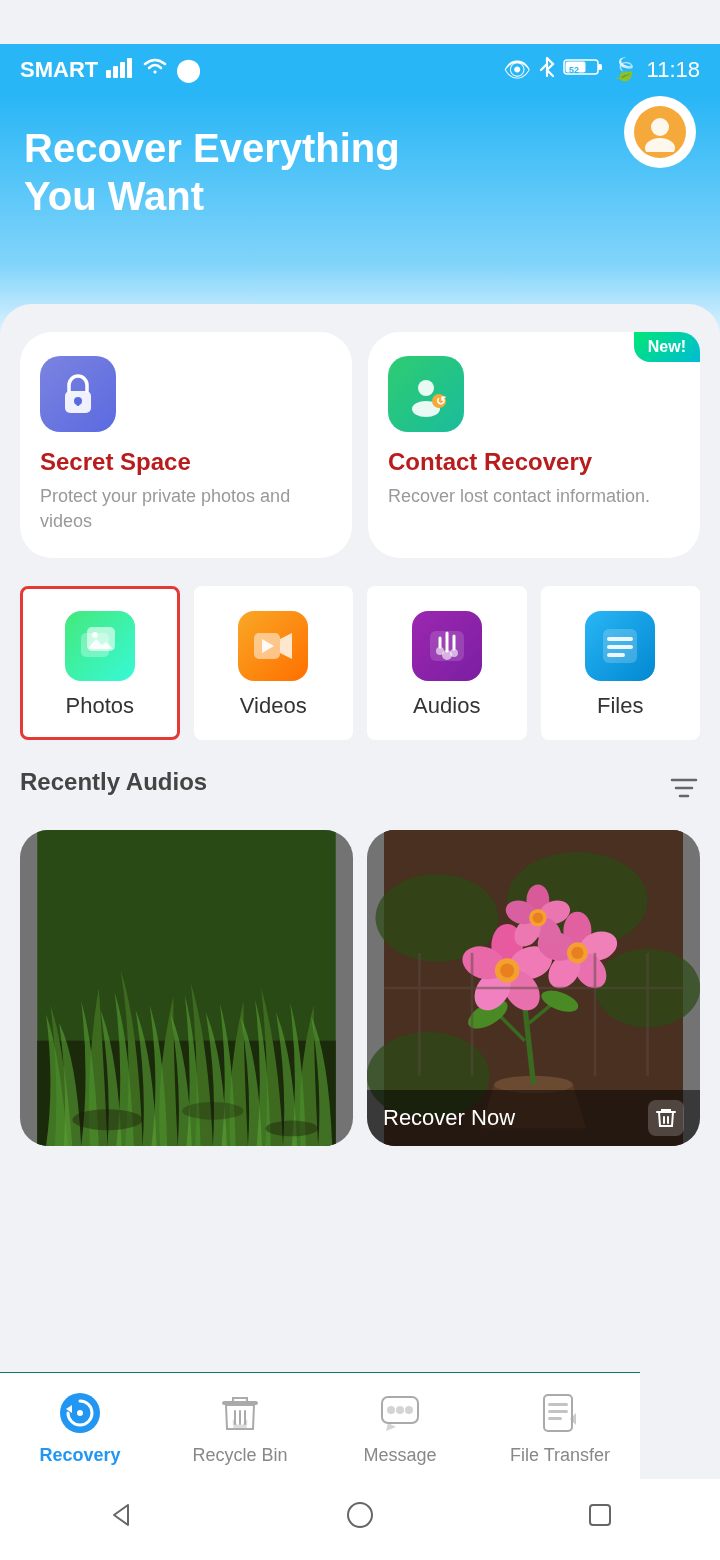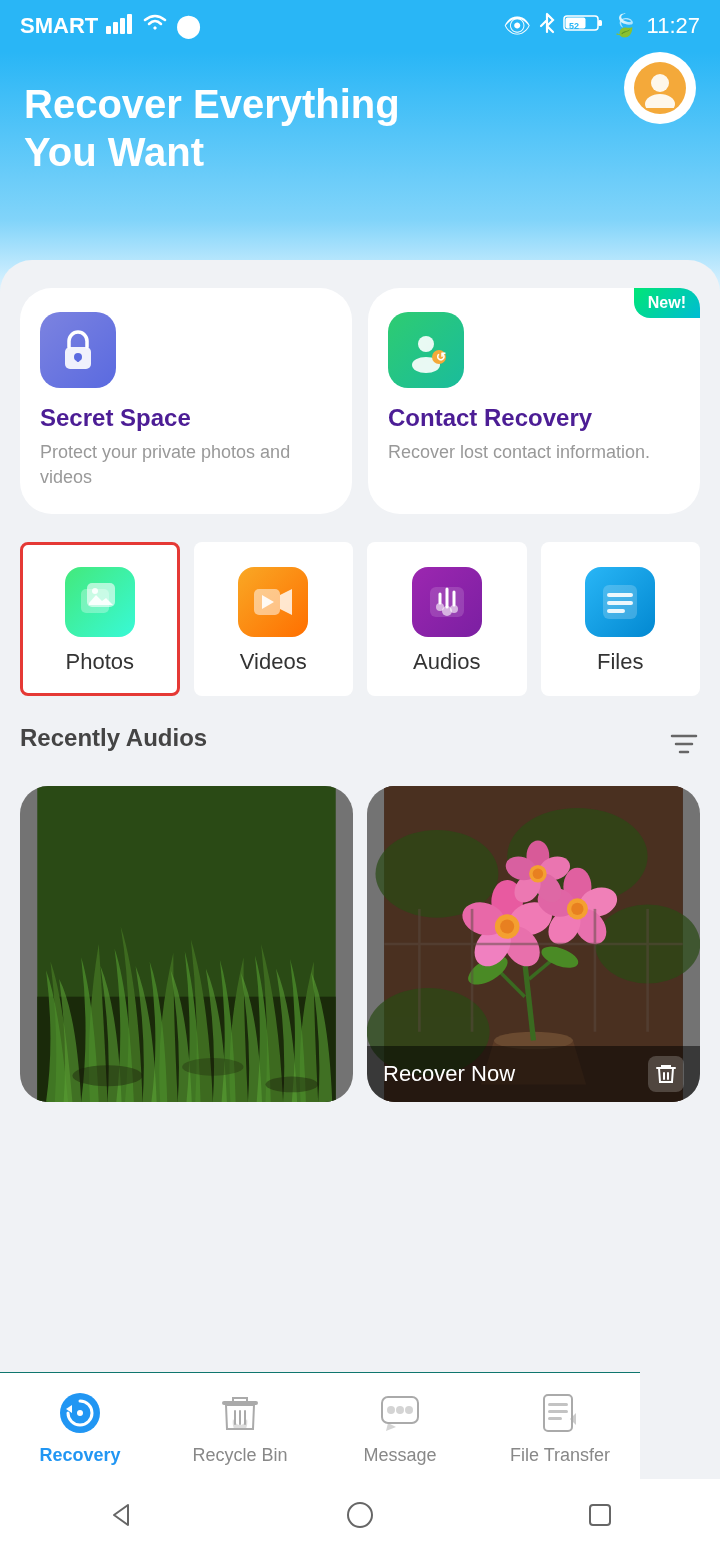--- a/index.html
+++ b/index.html
@@ -13,20 +13,21 @@
     }
 
     
     .status-bar {
       background: #29b6f6;
       display: flex;
       justify-content: space-between;
       align-items: center;
       padding: 8px 20px;
       height: 52px;
+      margin-top: 44px;
     }
     .status-left { color: white; font-size: 22px; font-weight: 600; display: flex; align-items: center; gap: 8px; }
     .status-right { color: white; font-size: 22px; display: flex; align-items: center; gap: 8px; font-weight: 500; }
 
     
     .header-area {
       background: linear-gradient(180deg, #29b6f6 0%, #81d4fa 70%, #e0f4ff 100%);
       padding: 16px 24px 48px 24px;
       position: relative;
       min-height: 240px;
@@ -103,21 +104,21 @@
     }
     .card-icon-contact {
       width: 76px;
       height: 76px;
       background: linear-gradient(135deg, #2ecc71, #1abc9c);
       border-radius: 20px;
       display: flex;
       align-items: center;
       justify-content: center;
     }
-    .card-title { font-size: 24px; font-weight: 600; color: #4c1d95; margin-bottom: 8px; }
+    .card-title { font-size: 24px; font-weight: 600; color: #b91c1c; margin-bottom: 8px; }
     .card-desc { font-size: 18px; color: #999; line-height: 1.4; }
     .new-badge {
       position: absolute;
       top: 0;
       right: 0;
       background: linear-gradient(135deg, #00e676, #00bcd4);
       color: white;
       font-size: 16px;
       font-weight: 700;
       padding: 6px 14px;
@@ -307,21 +308,21 @@
     </span>
     <span>
       <svg width="40" height="20" viewBox="0 0 40 20">
         <rect x="1" y="3" width="34" height="14" rx="3" stroke="white" fill="none" stroke-width="1.5"></rect>
         <rect x="35" y="7" width="4" height="6" rx="1.5" fill="white"></rect>
         <rect x="2.5" y="4.5" width="20" height="11" rx="2" fill="white"></rect>
         <text x="6" y="16" font-size="9" fill="#29b6f6" font-weight="bold">52</text>
       </svg>
     </span>
     <span>🍃</span>
-    <span>11:27</span>
+    <span>11:18</span>
   </div>
 </div>
 
 <div class="header-area">
   <button class="avatar-btn">
     <div class="avatar-icon">
       <svg width="40" height="40" viewBox="0 0 40 40">
         <circle cx="20" cy="15" r="9" fill="white" opacity="0.9"></circle>
         <ellipse cx="20" cy="36" rx="15" ry="10" fill="white" opacity="0.9"></ellipse>
       </svg>

